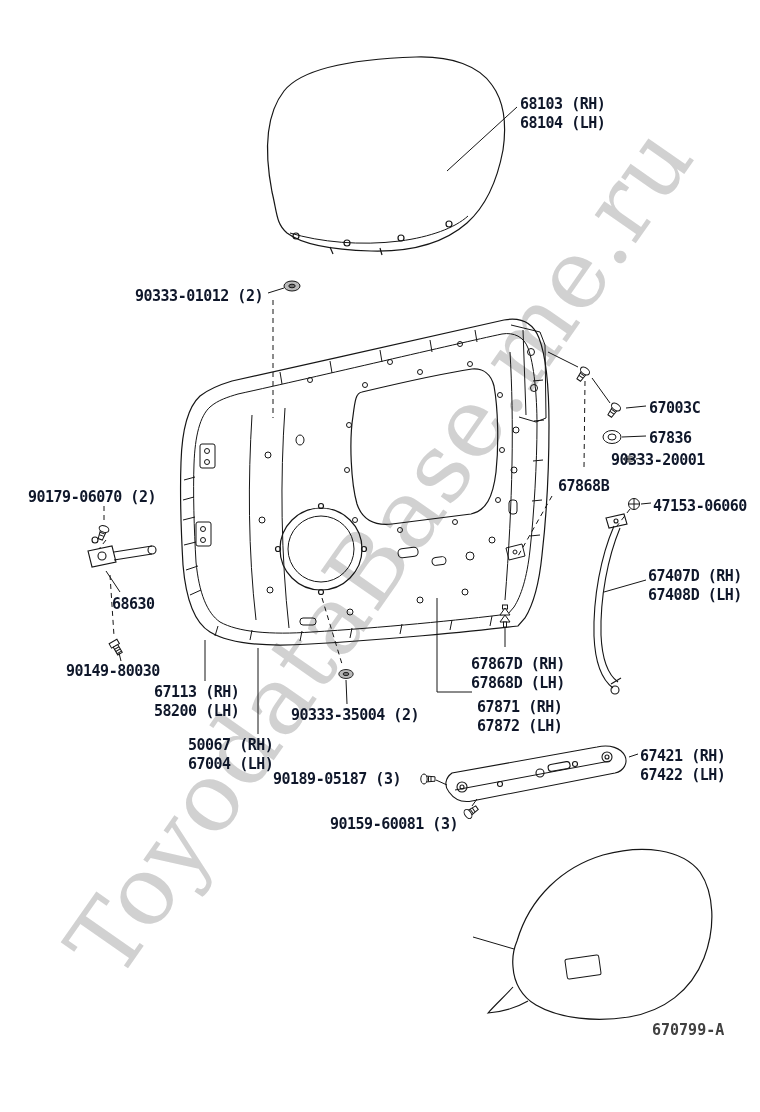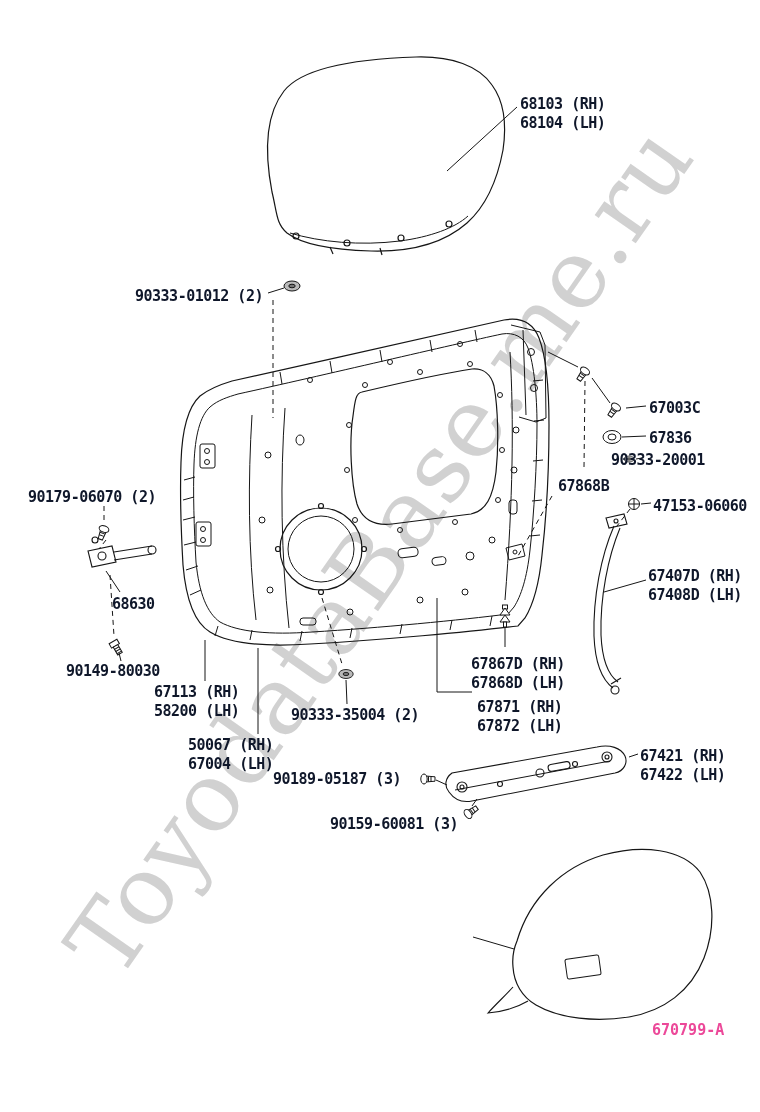--- a/index.html
+++ b/index.html
@@ -4,21 +4,21 @@
 <style>
   html,body{margin:0;padding:0;background:#fff;}
   #stage{position:relative;width:760px;height:1112px;background:#ffffff;overflow:hidden;
          font-family:"DejaVu Sans Mono", monospace;}
   .watermark{position:absolute;left:-245px;top:495px;width:1250px;text-align:center;
              font-family:"DejaVu Serif", serif;font-size:96px;color:#c6c6c6;opacity:.8;
              transform:rotate(-55deg);letter-spacing:1px;white-space:nowrap;pointer-events:none;}
   svg#art{position:absolute;left:0;top:0;}
   .lbl{position:absolute;font:bold 15px/19px "DejaVu Sans Mono", monospace;color:#0f172a;
        white-space:nowrap;letter-spacing:-.5px;}
-  .diagram-code{position:absolute;font:bold 15px/19px "DejaVu Sans Mono", monospace;color:#ec4899;}
+  .diagram-code{position:absolute;font:bold 15px/19px "DejaVu Sans Mono", monospace;color:#404040;}
 </style>
 </head>
 <body>
 
 <div id="stage">
 
   <div class="watermark">ToyodataBase.me.ru</div>
 
   <svg id="art" width="760" height="1112" viewBox="0 0 760 1112">
     <defs>

